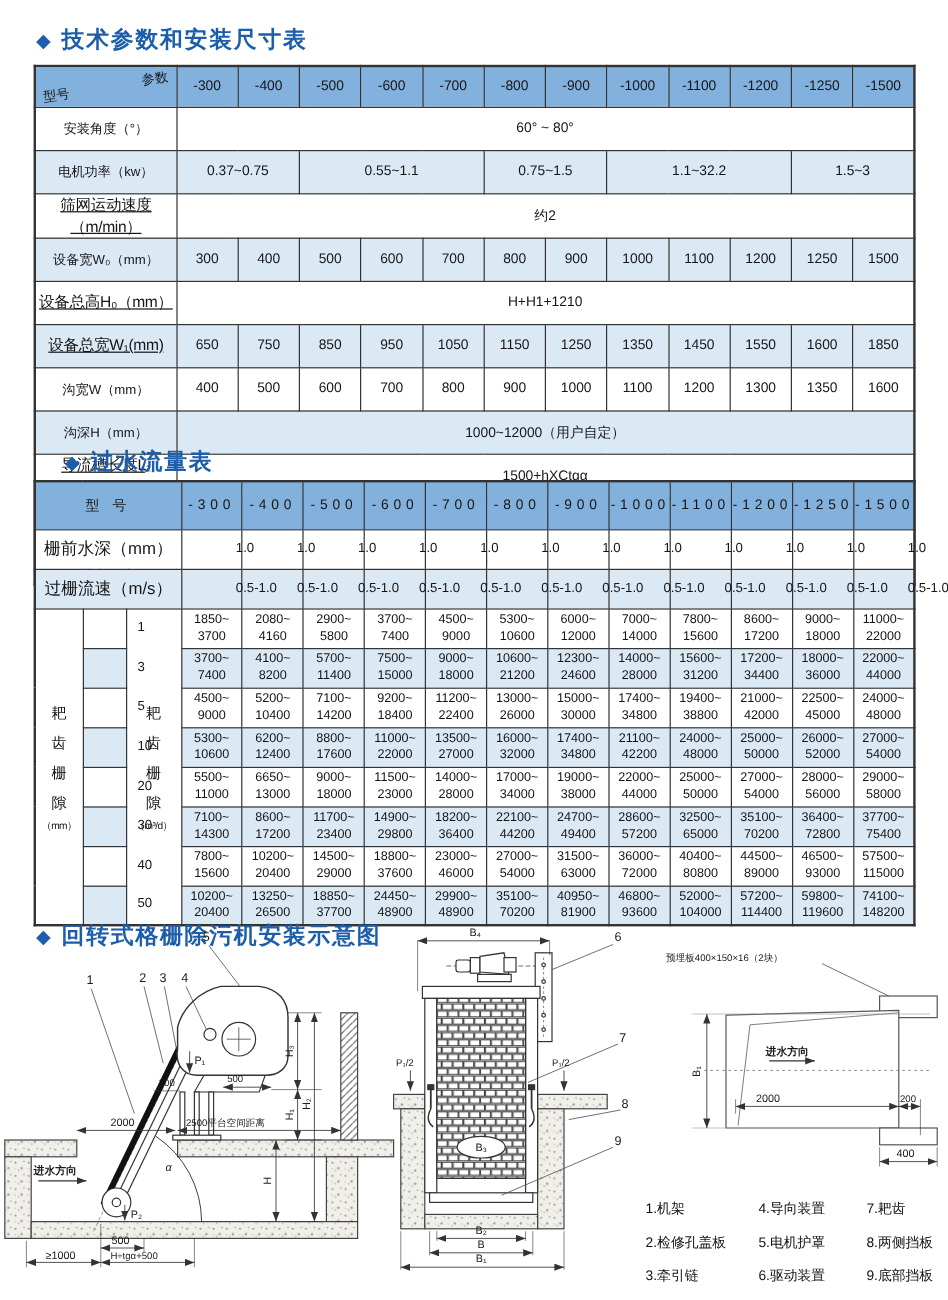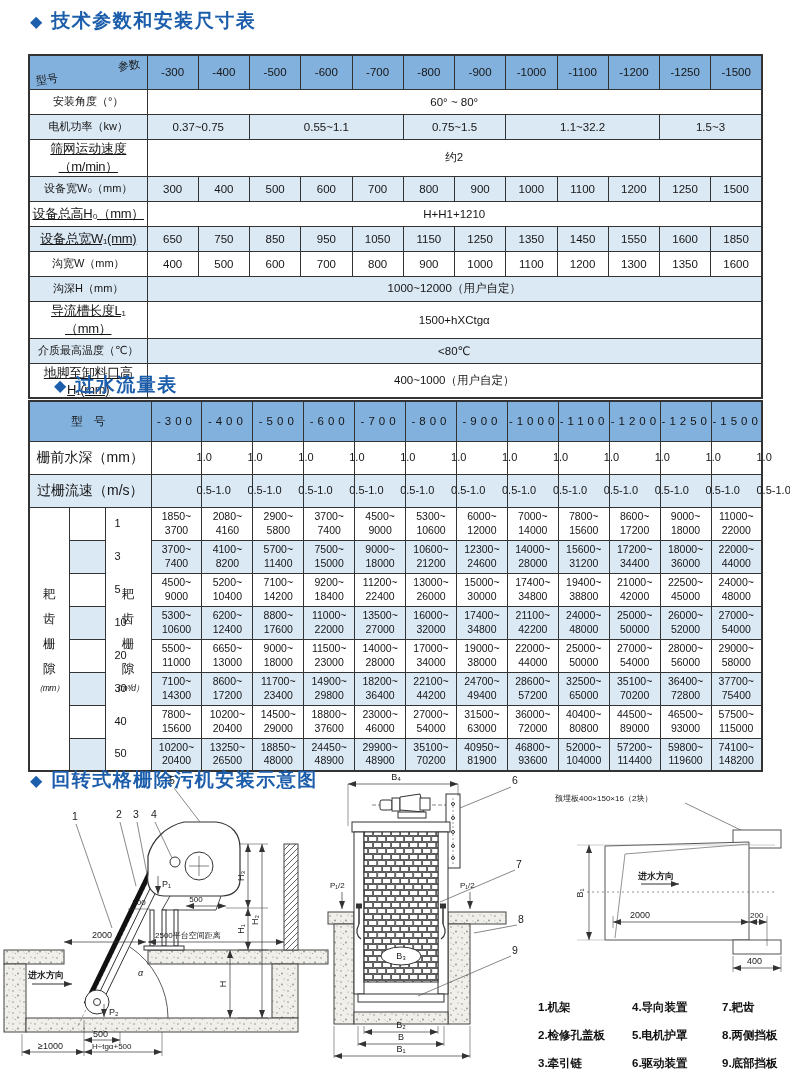--- a/index.html
+++ b/index.html
@@ -11,45 +11,45 @@
   .sec-title{position:absolute;left:30px;font-size:19px;font-weight:bold;color:var(--title-blue);letter-spacing:1.5px;white-space:nowrap;}
   .sec-title .diamond{font-size:16px;margin-right:9px;letter-spacing:0;}
   table.dtable{position:absolute;left:28px;width:735px;border-collapse:collapse;table-layout:fixed;border:2px solid var(--border);}
   .dtable th,.dtable td{border:1px solid var(--border);text-align:center;vertical-align:middle;padding:0 1px;font-weight:normal;background:#fff;}
   tr.blue td,tr.blue th{background:var(--row-blue);}
   tr.hdr th{background:var(--header-blue) !important;font-size:11.5px;}
   
   .t1 tr.hdr th{height:34px;}
   .t1 th.lbl{font-size:11px;}
   .t1 th.lbl.sm{font-size:13px;letter-spacing:-0.3px;text-decoration:underline;}
-  .t1 td{font-size:11.5px;height:25px;text-align:center;}
+  .t1 td{font-size:11.5px;height:36px;text-align:center;}
   .corner{position:relative;padding:0;background:
      linear-gradient(to bottom right,var(--header-blue) 49.3%,#333 49.3%,#333 50.7%,var(--header-blue) 50.7%) !important;}
   .corner .c-param{position:absolute;top:2px;right:7px;font-size:11px;transform:rotate(-8deg);}
   .corner .c-model{position:absolute;bottom:2px;left:6px;font-size:11px;transform:rotate(-8deg);}
   
   .t2 tr.hdr th{height:40px;letter-spacing:4px;}
   .t2 th.plbl{font-size:14px;height:22px;}
   .t2 td{font-size:10.5px;line-height:1.25;white-space:pre-line;height:33px;}
   .t2 td.gap{font-size:11px;white-space:nowrap;padding-left:45px;}
   .t2 th.vlbl{background:#fff !important;font-size:12.5px;}
   .vch{line-height:25px;}
-  .vunit{font-size:8.5px;margin-top:1px;letter-spacing:-0.5px;font-style:italic;}
+  .vunit{font-size:8.5px;margin-top:1px;letter-spacing:-0.5px;}
   
   svg.draw{position:absolute;overflow:visible;}
   svg.draw text{font-size:9px;fill:#1a1a1a;}
   svg.draw text.co{font-size:10.5px;}
   svg.draw text.sm{font-size:8px;}
   .legend{position:absolute;left:538px;top:1000px;width:248px;display:grid;
-          grid-template-columns:94px 90px 64px;row-gap:13px;font-size:11.5px;font-weight:bold;color:#111;}
+          grid-template-columns:94px 90px 64px;row-gap:13px;font-size:11.5px;font-weight:normal;color:#111;}
 </style>
 </head>
 <body>
 
-<div class="sec-title" style="top:8px;text-align:right;">
+<div class="sec-title" style="top:20px;text-align:right;">
   <span class="diamond">◆</span><span>技术参数和安装尺寸表</span>
 </div>
 
 <table class="dtable t1" style="top:54px;">
   <colgroup>
       <col style="width:118px">
       <col span="12">
     </colgroup>
   <tbody>
       <tr class="hdr">
@@ -414,21 +414,21 @@
         <td>57500~
 115000</td>
       </tr>
       <tr class="blue">
         <td class="gap">50</td>
         <td>10200~
 20400</td>
         <td>13250~
 26500</td>
         <td>18850~
-48000</td>
+37700</td>
         <td>24450~
 48900</td>
         <td>29900~
 48900</td>
         <td>35100~
 70200</td>
         <td>40950~
 81900</td>
         <td>46800~
 93600</td>

